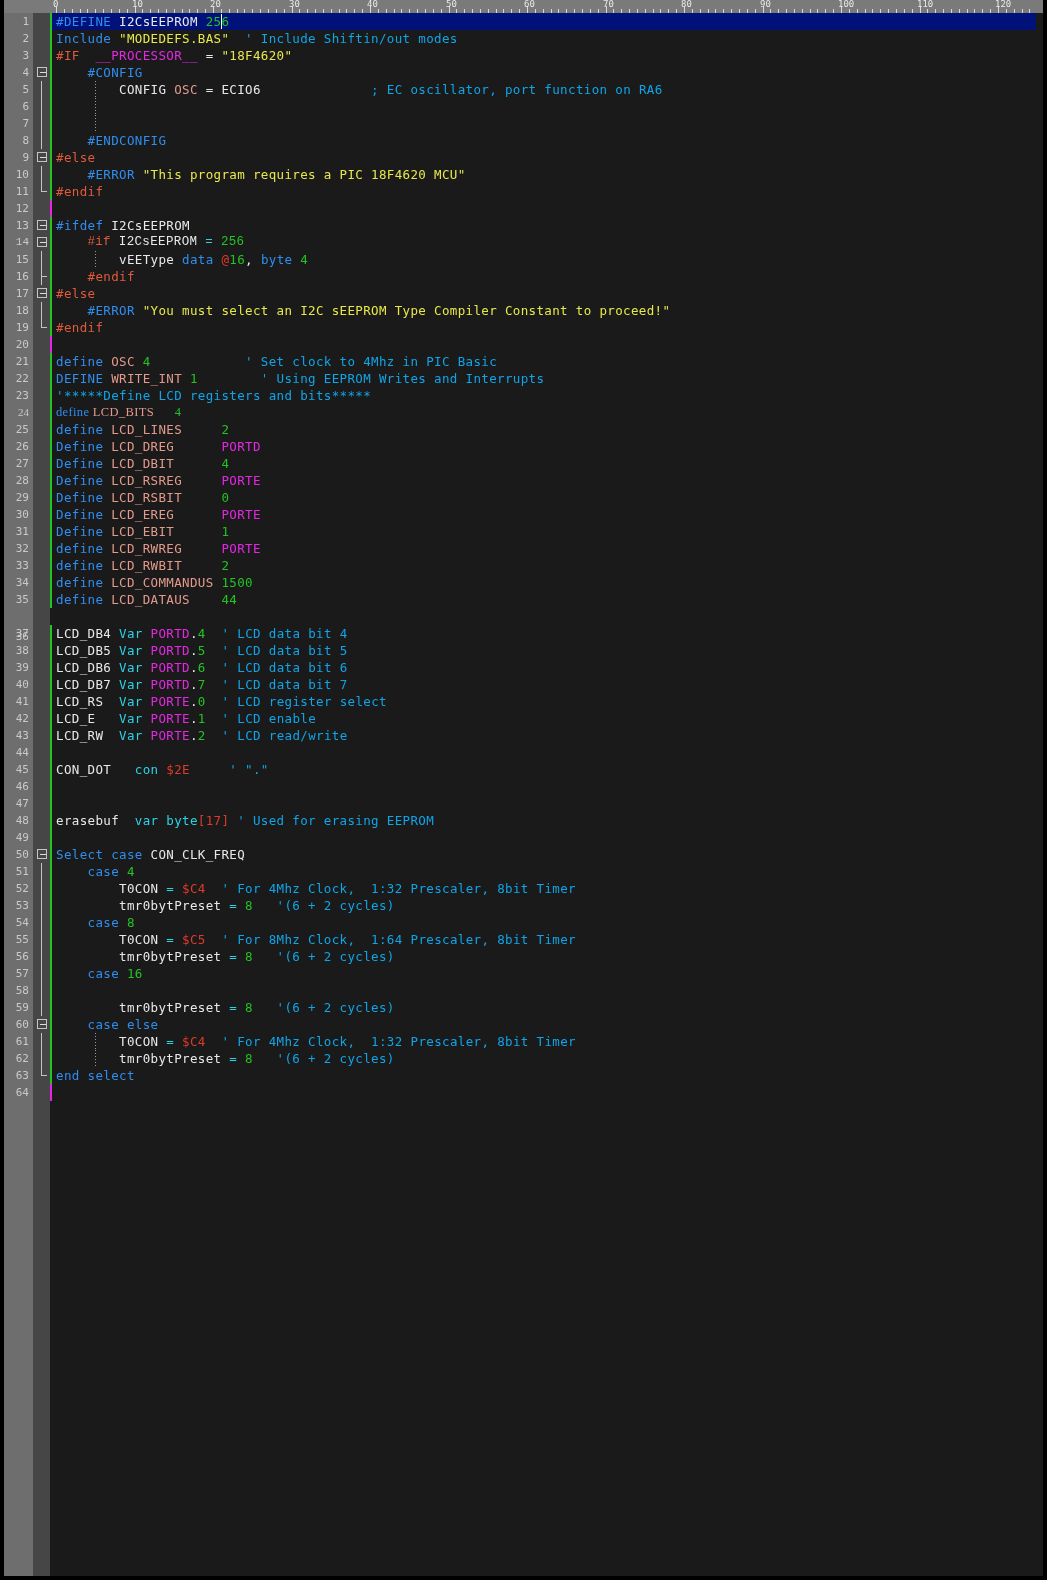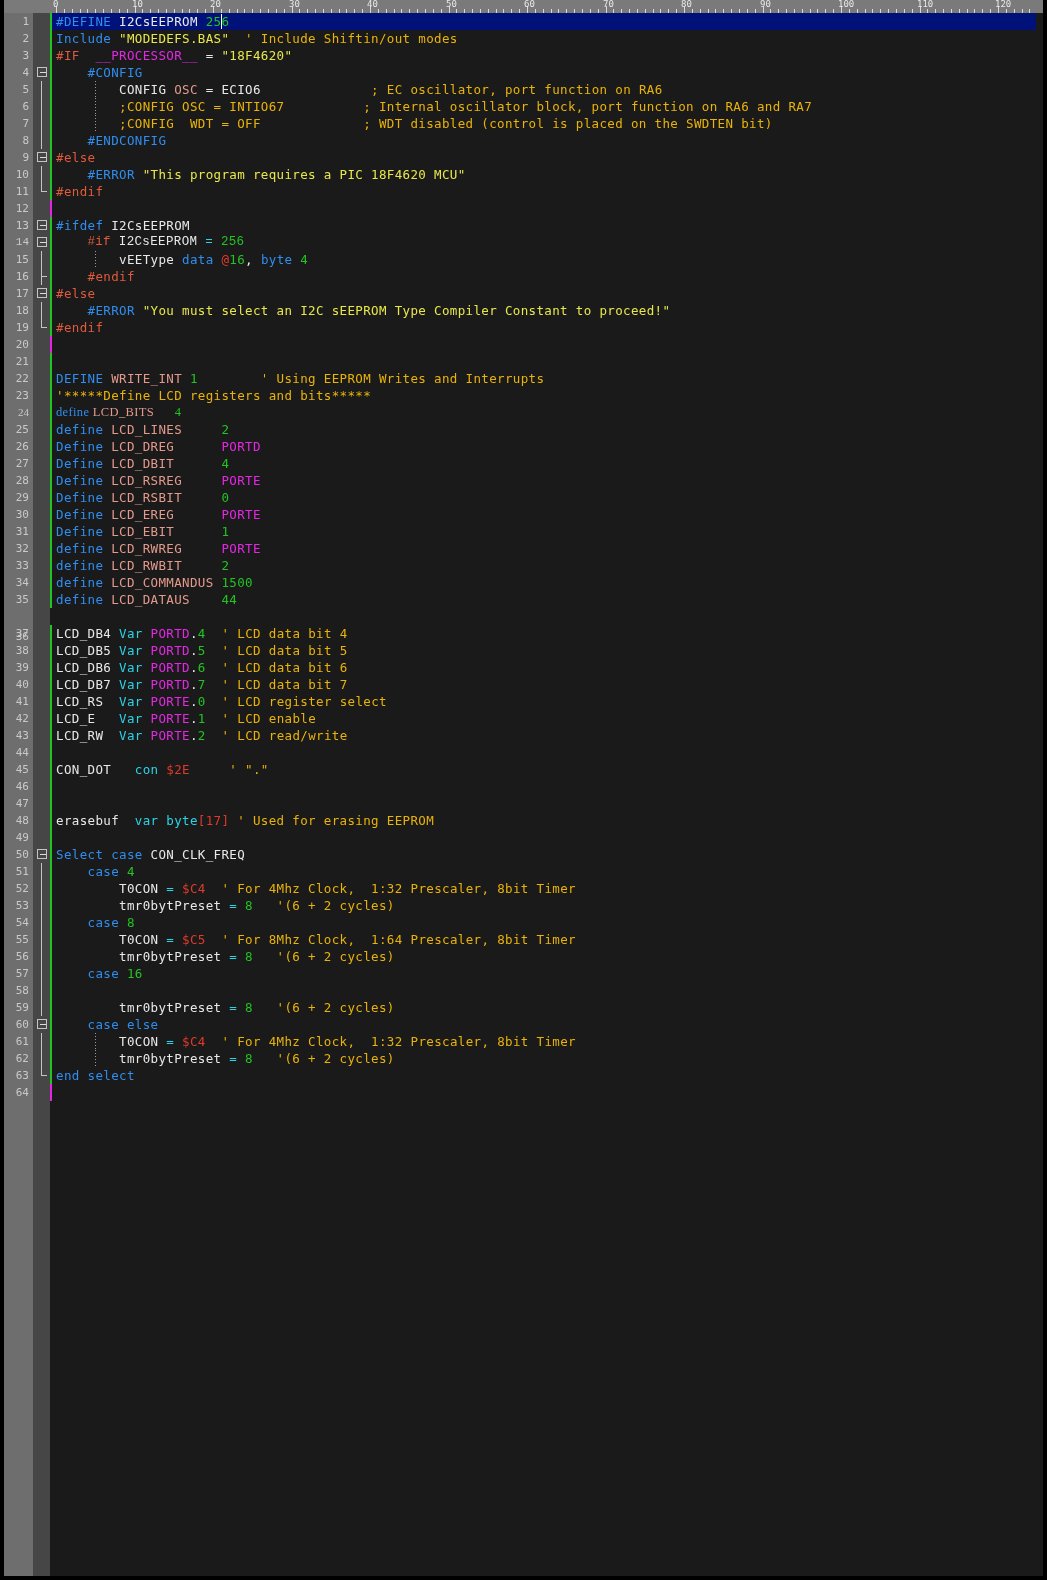--- a/index.html
+++ b/index.html
@@ -90,21 +90,21 @@
     position:absolute;width:1px;top:0;height:17px;
     background-image:linear-gradient(to bottom,#9a9a9a 1px,transparent 1px);
     background-size:1px 3px;
   }
 
   
   .t-key     {color:#2f8ef0;}   
   .t-pre     {color:#e05a3c;}   
   .t-pre2    {color:#2f8ef0;}   
   .t-str     {color:#e8e84a;}   
-  .t-com     {color:#eab308;}   
+  .t-com     {color:#0ea5e9;}   
   .t-num     {color:#22c422;}   
   .t-hex     {color:#e03a2a;}   
   .t-ident   {color:#e39a8c;}   
   .t-port    {color:#e428e4;}   
   .t-plain   {color:#e8e8e8;}   
   .t-op      {color:#2ad4e8;}   
   .t-var     {color:#2ad4e8;}   
   .t-proc    {color:#e428e4;}
 </style>
 </head>
@@ -286,28 +286,26 @@
           <div class="changebar cb-green"></div>
           <div class="foldline"></div>
           <div class="iguide" style="left: 91.25px;"></div>
           <div class="ltext"><span class="t-plain">        </span><span class="t-plain">CONFIG</span><span class="t-plain"> </span><span class="t-ident">OSC</span><span class="t-plain"> = </span><span class="t-plain">ECIO6</span><span class="t-plain">              </span><span class="t-com">; EC oscillator, port function on RA6</span></div>
         </div>
         <div class="lrow" style="top: 85px;">
           <div class="lnum">6</div>
           <div class="changebar cb-green"></div>
           <div class="foldline"></div>
           <div class="iguide" style="left: 91.25px;"></div>
-          <div class="ltext"><span class="t-plain">        </span><span class="t-com">;CONFIG OSC = INTIO67</span><span class="t-plain">          </span><span class="t-com">; Internal oscillator block, port function on RA6 and RA7</span></div>
         </div>
         <div class="lrow" style="top: 102px;">
           <div class="lnum">7</div>
           <div class="changebar cb-green"></div>
           <div class="foldline"></div>
           <div class="iguide" style="left: 91.25px;"></div>
-          <div class="ltext"><span class="t-plain">        </span><span class="t-com">;CONFIG  WDT = OFF</span><span class="t-plain">             </span><span class="t-com">; WDT disabled (control is placed on the SWDTEN bit)</span></div>
         </div>
         <div class="lrow" style="top: 119px;">
           <div class="lnum">8</div>
           <div class="changebar cb-green"></div>
           <div class="foldline"></div>
           <div class="ltext"><span class="t-plain">    </span><span class="t-pre2">#ENDCONFIG</span></div>
         </div>
         <div class="lrow" style="top: 136px;">
           <div class="lnum">9</div>
           <div class="changebar cb-green"></div>
@@ -375,20 +373,21 @@
           <div class="ltext"><span class="t-pre">#endif</span></div>
         </div>
         <div class="lrow" style="top: 323px;">
           <div class="lnum">20</div>
           <div class="changebar cb-pink"></div>
           <div class="ltext"></div>
         </div>
         <div class="lrow" style="top: 340px;">
           <div class="lnum">21</div>
           <div class="changebar cb-green"></div>
+          <div class="ltext"><span class="t-key">define</span><span class="t-plain"> </span><span class="t-ident">OSC</span><span class="t-plain"> </span><span class="t-num">4</span><span class="t-plain">            </span><span class="t-com">' Set clock to 4Mhz in PIC Basic</span></div>
         </div>
         <div class="lrow" style="top: 357px;">
           <div class="lnum">22</div>
           <div class="changebar cb-green"></div>
           <div class="ltext"><span class="t-key">DEFINE</span><span class="t-plain"> </span><span class="t-ident">WRITE_INT</span><span class="t-plain"> </span><span class="t-num">1</span><span class="t-plain">        </span><span class="t-com">' Using EEPROM Writes and Interrupts</span></div>
         </div>
         <div class="lrow" style="top: 374px;">
           <div class="lnum">23</div>
           <div class="changebar cb-green"></div>
           <div class="ltext"><span class="t-com">'*****Define LCD registers and bits*****</span></div>

